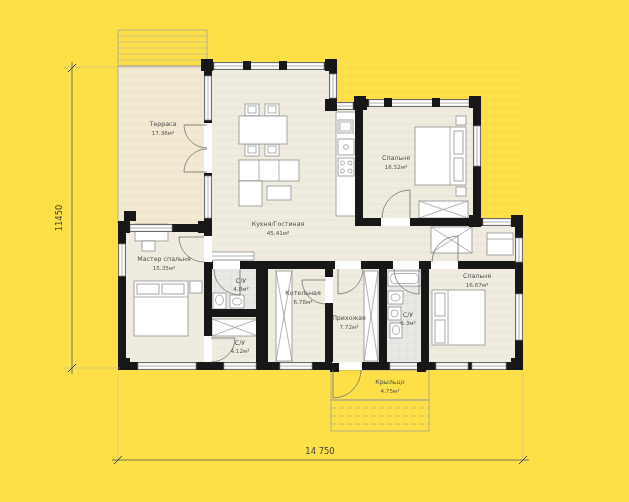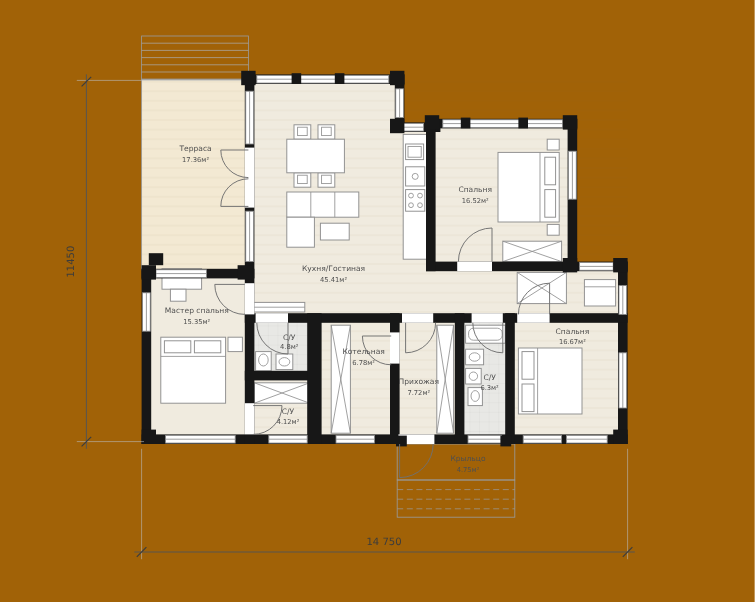--- a/index.html
+++ b/index.html
@@ -1,16 +1,16 @@
 <!DOCTYPE html>
 <html style="--wall: #171717; --floor: #f0ebdf; --terrace: #f3e9d3; --tile: #e8e8e5; --label: #4f4f4f;"><head>
 <meta charset="utf-8">
 <style>
   html,body{margin:0;padding:0;background:#ffffff;}
-  .stage{width:629px;height:502px;position:relative;background:#a16207;overflow:hidden;}
+  .stage{width:629px;height:502px;position:relative;background:#fde047;overflow:hidden;}
   svg{display:block;}
   .w{fill:var(--wall,#171717);}
   .post{fill:var(--wall,#171717);}
   .win{fill:#ffffff;stroke:#8a8a8a;stroke-width:.7;}
   .winl{stroke:#8a8a8a;stroke-width:.7;}
   .open{fill:#ffffff;}
   .furn{fill:#ffffff;stroke:#8f8f8f;stroke-width:.8;}
   .furnl{stroke:#8f8f8f;stroke-width:.7;fill:none;}
   .arc{fill:none;stroke:#707070;stroke-width:.8;}
   .leaf{stroke:#707070;stroke-width:.8;}

